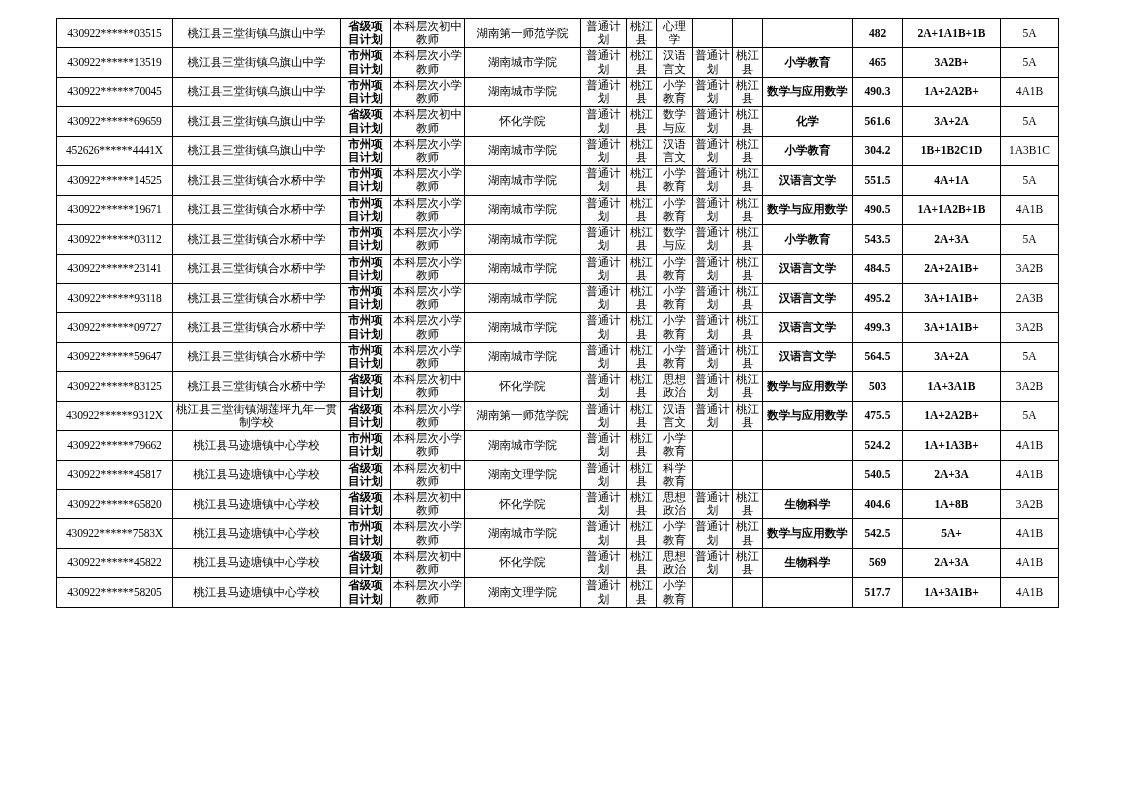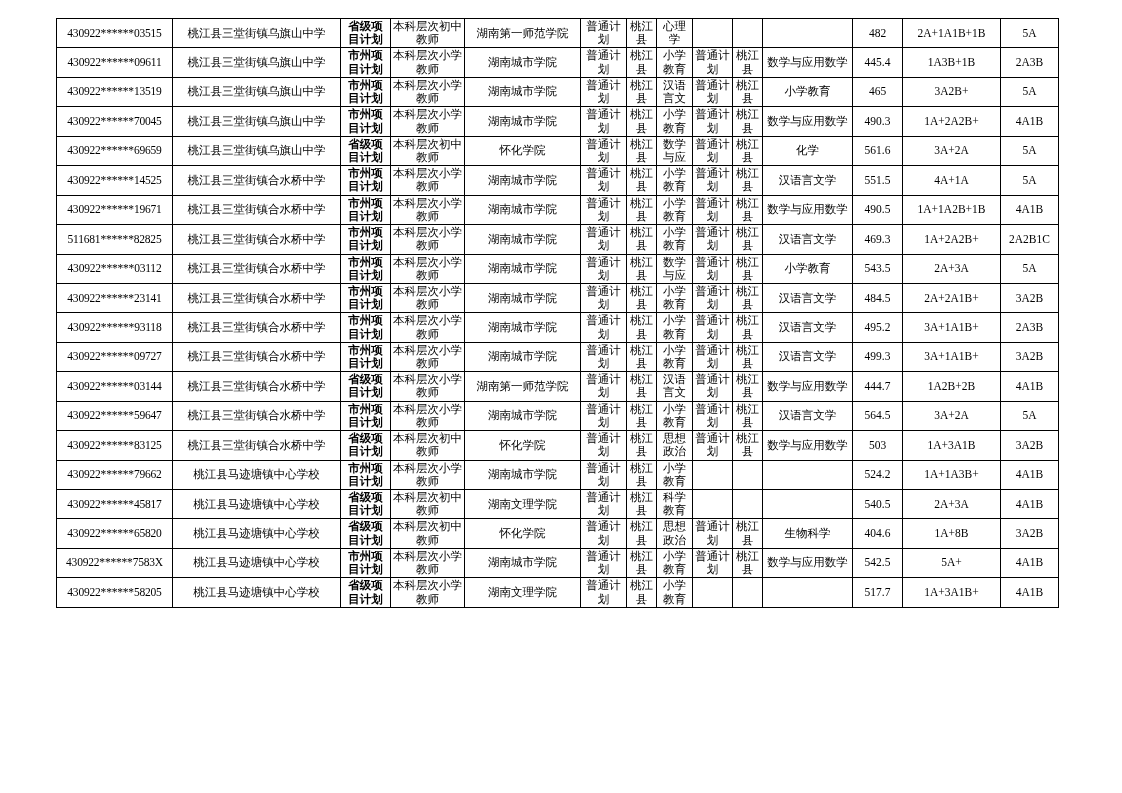--- a/index.html
+++ b/index.html
@@ -50,22 +50,22 @@
   col.c11 { width: 50px; }
   col.c12 { width: 98px; }
   col.c13 { width: 58px; }
 
   td.idcol { font-size: 11px; letter-spacing: -0.2px; }
   td.school { font-size: 12.5px; }
   td.plan { font-size: 11.5px; font-weight: bold; }
   td.level { font-size: 12px; }
   td.univ { font-size: 12.5px; }
   td.small { font-size: 11.5px; }
-  td.score { font-size: 13px; }
-  td.code { font-size: 12.5px; }
+  td.score { font-size: 13px; font-weight: bold; }
+  td.code { font-size: 12.5px; font-weight: bold; }
   td.grade { font-size: 12.5px; font-family: Liberation Serif, serif; }
 </style>
 </head>
 <body>
 
 <div class="page">
   <table class="grid">
     <colgroup>
       <col class="c0">
         <col class="c1">
@@ -93,36 +93,20 @@
           <td class="small">桃江县</td>
           <td class="small">心理学</td>
           <td class="small"></td>
           <td class="small"></td>
           <td class="code"></td>
           <td class="score">482</td>
           <td class="code">2A+1A1B+1B</td>
           <td class="grade">5A</td>
         </tr>
         <tr>
-          <td class="idcol">430922******09611</td>
-          <td class="school">桃江县三堂街镇乌旗山中学</td>
-          <td class="plan">市州项目计划</td>
-          <td class="level">本科层次小学教师</td>
-          <td class="univ">湖南城市学院</td>
-          <td class="small">普通计划</td>
-          <td class="small">桃江县</td>
-          <td class="small">小学教育</td>
-          <td class="small">普通计划</td>
-          <td class="small">桃江县</td>
-          <td class="code">数学与应用数学</td>
-          <td class="score">445.4</td>
-          <td class="code">1A3B+1B</td>
-          <td class="grade">2A3B</td>
-        </tr>
-        <tr>
           <td class="idcol">430922******13519</td>
           <td class="school">桃江县三堂街镇乌旗山中学</td>
           <td class="plan">市州项目计划</td>
           <td class="level">本科层次小学教师</td>
           <td class="univ">湖南城市学院</td>
           <td class="small">普通计划</td>
           <td class="small">桃江县</td>
           <td class="small">汉语言文</td>
           <td class="small">普通计划</td>
           <td class="small">桃江县</td>
@@ -157,20 +141,36 @@
           <td class="small">桃江县</td>
           <td class="small">数学与应</td>
           <td class="small">普通计划</td>
           <td class="small">桃江县</td>
           <td class="code">化学</td>
           <td class="score">561.6</td>
           <td class="code">3A+2A</td>
           <td class="grade">5A</td>
         </tr>
         <tr>
+          <td class="idcol">452626******4441X</td>
+          <td class="school">桃江县三堂街镇乌旗山中学</td>
+          <td class="plan">市州项目计划</td>
+          <td class="level">本科层次小学教师</td>
+          <td class="univ">湖南城市学院</td>
+          <td class="small">普通计划</td>
+          <td class="small">桃江县</td>
+          <td class="small">汉语言文</td>
+          <td class="small">普通计划</td>
+          <td class="small">桃江县</td>
+          <td class="code">小学教育</td>
+          <td class="score">304.2</td>
+          <td class="code">1B+1B2C1D</td>
+          <td class="grade">1A3B1C</td>
+        </tr>
+        <tr>
           <td class="idcol">430922******14525</td>
           <td class="school">桃江县三堂街镇合水桥中学</td>
           <td class="plan">市州项目计划</td>
           <td class="level">本科层次小学教师</td>
           <td class="univ">湖南城市学院</td>
           <td class="small">普通计划</td>
           <td class="small">桃江县</td>
           <td class="small">小学教育</td>
           <td class="small">普通计划</td>
           <td class="small">桃江县</td>
@@ -187,36 +187,20 @@
           <td class="univ">湖南城市学院</td>
           <td class="small">普通计划</td>
           <td class="small">桃江县</td>
           <td class="small">小学教育</td>
           <td class="small">普通计划</td>
           <td class="small">桃江县</td>
           <td class="code">数学与应用数学</td>
           <td class="score">490.5</td>
           <td class="code">1A+1A2B+1B</td>
           <td class="grade">4A1B</td>
-        </tr>
-        <tr>
-          <td class="idcol">511681******82825</td>
-          <td class="school">桃江县三堂街镇合水桥中学</td>
-          <td class="plan">市州项目计划</td>
-          <td class="level">本科层次小学教师</td>
-          <td class="univ">湖南城市学院</td>
-          <td class="small">普通计划</td>
-          <td class="small">桃江县</td>
-          <td class="small">小学教育</td>
-          <td class="small">普通计划</td>
-          <td class="small">桃江县</td>
-          <td class="code">汉语言文学</td>
-          <td class="score">469.3</td>
-          <td class="code">1A+2A2B+</td>
-          <td class="grade">2A2B1C</td>
         </tr>
         <tr>
           <td class="idcol">430922******03112</td>
           <td class="school">桃江县三堂街镇合水桥中学</td>
           <td class="plan">市州项目计划</td>
           <td class="level">本科层次小学教师</td>
           <td class="univ">湖南城市学院</td>
           <td class="small">普通计划</td>
           <td class="small">桃江县</td>
           <td class="small">数学与应</td>
@@ -269,36 +253,20 @@
           <td class="small">桃江县</td>
           <td class="small">小学教育</td>
           <td class="small">普通计划</td>
           <td class="small">桃江县</td>
           <td class="code">汉语言文学</td>
           <td class="score">499.3</td>
           <td class="code">3A+1A1B+</td>
           <td class="grade">3A2B</td>
         </tr>
         <tr>
-          <td class="idcol">430922******03144</td>
-          <td class="school">桃江县三堂街镇合水桥中学</td>
-          <td class="plan">省级项目计划</td>
-          <td class="level">本科层次小学教师</td>
-          <td class="univ">湖南第一师范学院</td>
-          <td class="small">普通计划</td>
-          <td class="small">桃江县</td>
-          <td class="small">汉语言文</td>
-          <td class="small">普通计划</td>
-          <td class="small">桃江县</td>
-          <td class="code">数学与应用数学</td>
-          <td class="score">444.7</td>
-          <td class="code">1A2B+2B</td>
-          <td class="grade">4A1B</td>
-        </tr>
-        <tr>
           <td class="idcol">430922******59647</td>
           <td class="school">桃江县三堂街镇合水桥中学</td>
           <td class="plan">市州项目计划</td>
           <td class="level">本科层次小学教师</td>
           <td class="univ">湖南城市学院</td>
           <td class="small">普通计划</td>
           <td class="small">桃江县</td>
           <td class="small">小学教育</td>
           <td class="small">普通计划</td>
           <td class="small">桃江县</td>
@@ -317,20 +285,36 @@
           <td class="small">桃江县</td>
           <td class="small">思想政治</td>
           <td class="small">普通计划</td>
           <td class="small">桃江县</td>
           <td class="code">数学与应用数学</td>
           <td class="score">503</td>
           <td class="code">1A+3A1B</td>
           <td class="grade">3A2B</td>
         </tr>
         <tr>
+          <td class="idcol">430922******9312X</td>
+          <td class="school">桃江县三堂街镇湖莲坪九年一贯制学校</td>
+          <td class="plan">省级项目计划</td>
+          <td class="level">本科层次小学教师</td>
+          <td class="univ">湖南第一师范学院</td>
+          <td class="small">普通计划</td>
+          <td class="small">桃江县</td>
+          <td class="small">汉语言文</td>
+          <td class="small">普通计划</td>
+          <td class="small">桃江县</td>
+          <td class="code">数学与应用数学</td>
+          <td class="score">475.5</td>
+          <td class="code">1A+2A2B+</td>
+          <td class="grade">5A</td>
+        </tr>
+        <tr>
           <td class="idcol">430922******79662</td>
           <td class="school">桃江县马迹塘镇中心学校</td>
           <td class="plan">市州项目计划</td>
           <td class="level">本科层次小学教师</td>
           <td class="univ">湖南城市学院</td>
           <td class="small">普通计划</td>
           <td class="small">桃江县</td>
           <td class="small">小学教育</td>
           <td class="small"></td>
           <td class="small"></td>
@@ -378,20 +362,36 @@
           <td class="level">本科层次小学教师</td>
           <td class="univ">湖南城市学院</td>
           <td class="small">普通计划</td>
           <td class="small">桃江县</td>
           <td class="small">小学教育</td>
           <td class="small">普通计划</td>
           <td class="small">桃江县</td>
           <td class="code">数学与应用数学</td>
           <td class="score">542.5</td>
           <td class="code">5A+</td>
+          <td class="grade">4A1B</td>
+        </tr>
+        <tr>
+          <td class="idcol">430922******45822</td>
+          <td class="school">桃江县马迹塘镇中心学校</td>
+          <td class="plan">省级项目计划</td>
+          <td class="level">本科层次初中教师</td>
+          <td class="univ">怀化学院</td>
+          <td class="small">普通计划</td>
+          <td class="small">桃江县</td>
+          <td class="small">思想政治</td>
+          <td class="small">普通计划</td>
+          <td class="small">桃江县</td>
+          <td class="code">生物科学</td>
+          <td class="score">569</td>
+          <td class="code">2A+3A</td>
           <td class="grade">4A1B</td>
         </tr>
         <tr>
           <td class="idcol">430922******58205</td>
           <td class="school">桃江县马迹塘镇中心学校</td>
           <td class="plan">省级项目计划</td>
           <td class="level">本科层次小学教师</td>
           <td class="univ">湖南文理学院</td>
           <td class="small">普通计划</td>
           <td class="small">桃江县</td>

